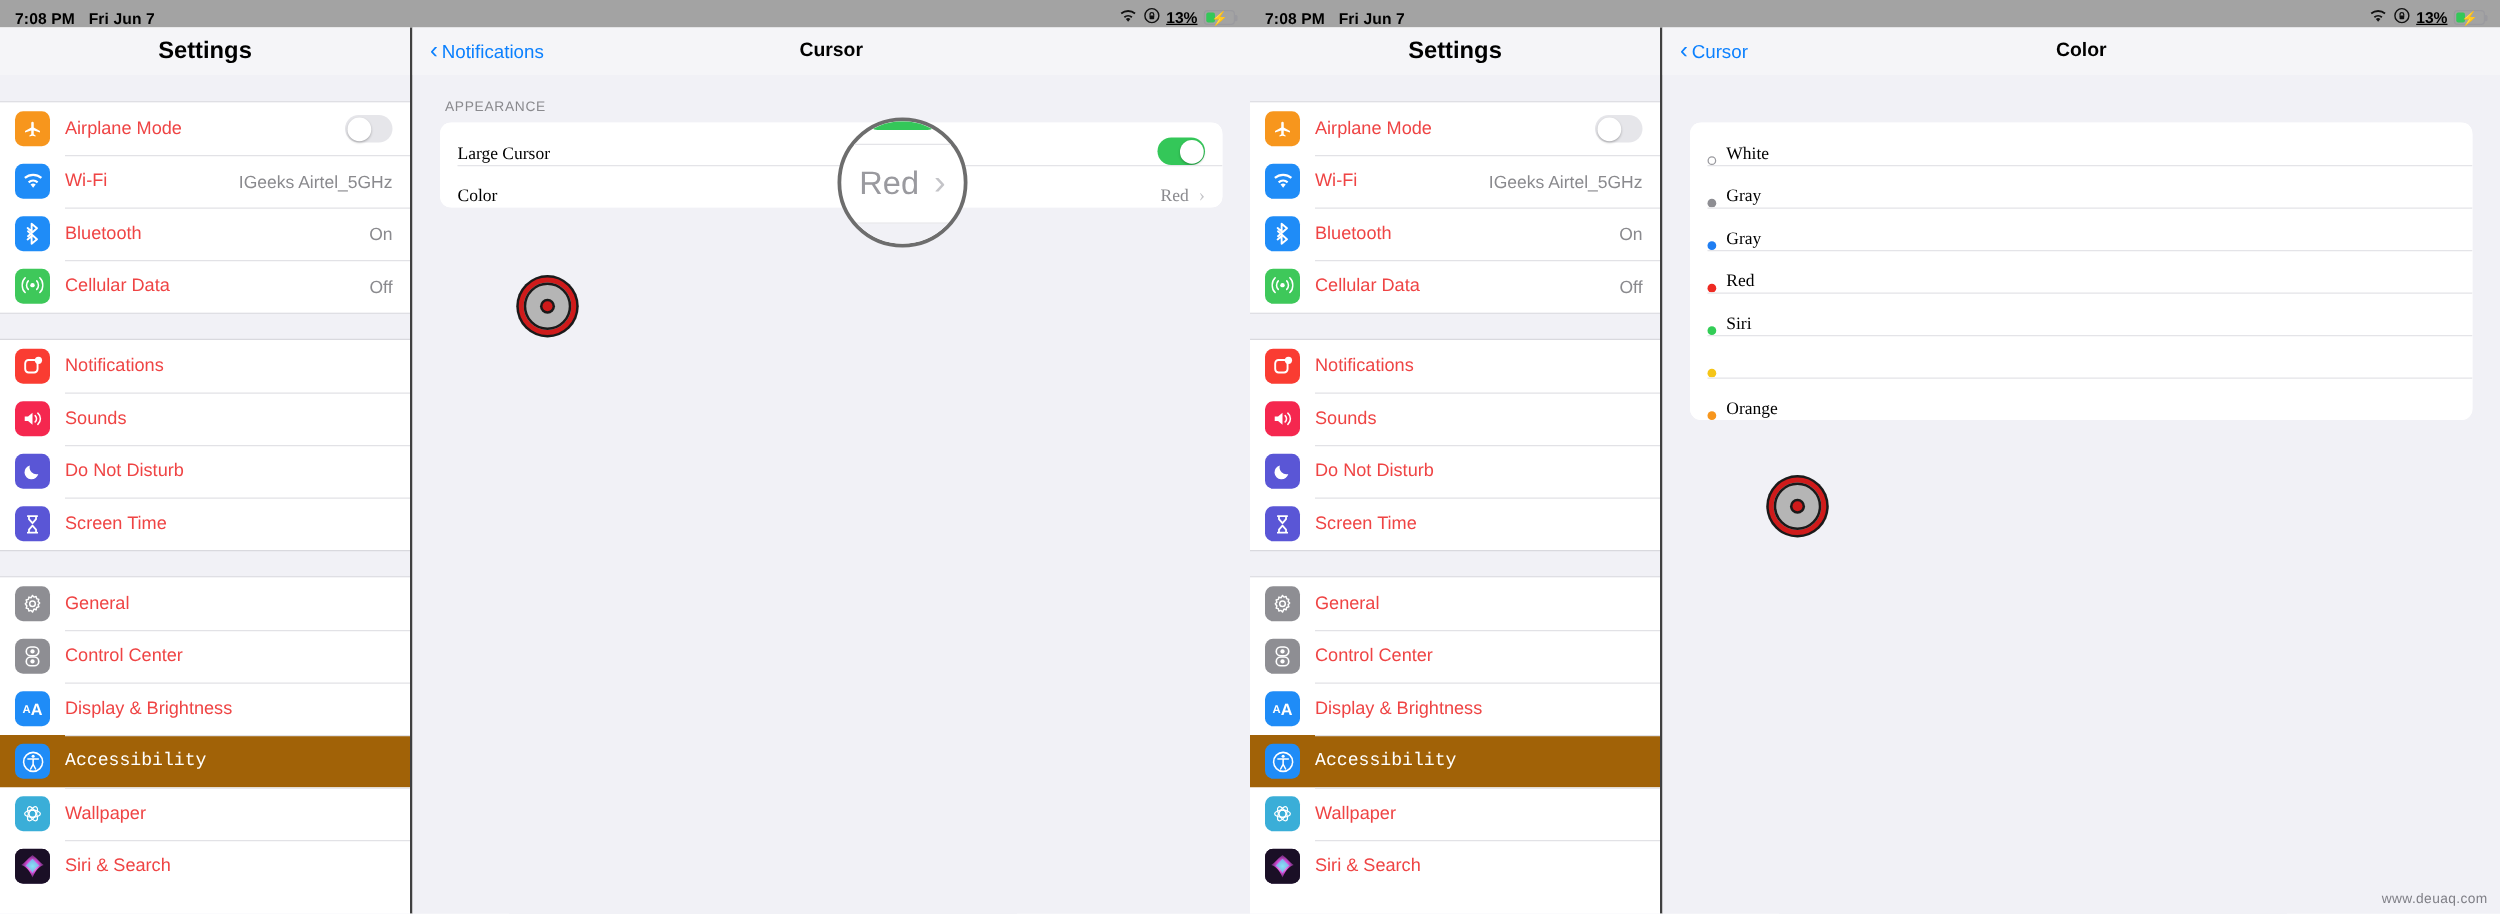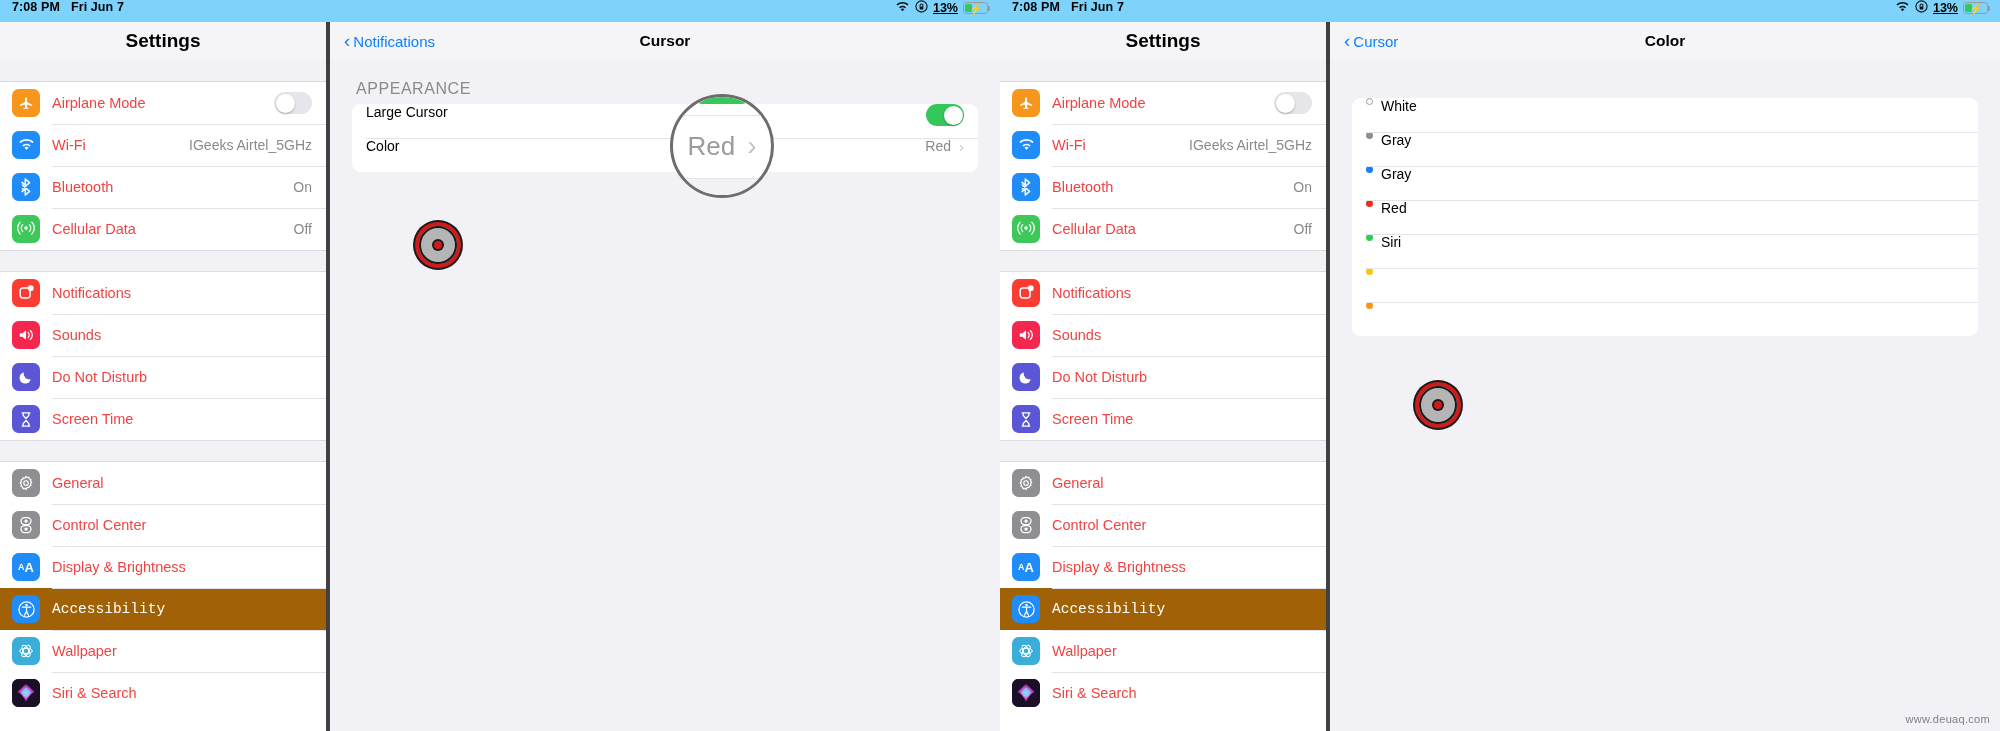--- a/index.html
+++ b/index.html
@@ -12,37 +12,37 @@
   .screen { position: relative; width: 2000px; height: 731px; display: flex; }
 
   
   .device { position: relative; height: 731px; display: flex; flex-direction: column;
             background: #f1f1f6; overflow: hidden; }
   .device.d1 { width: 1000px; }
   .device.d2 { width: 1000px; }
   .device-split { display: flex; flex: 1; min-height: 0; }
 
   
-  .statusbar { height: 22px; flex: 0 0 22px; display: flex; align-items: flex-start;
-               padding: 0 12px; font-size: 12.5px; color: #000; background: #7dd3fc; }
+  .statusbar { height: 22px; flex: 0 0 22px; display: flex; align-items: flex-end;
+               padding: 0 12px; font-size: 12.5px; color: #000; background: #a3a3a3; }
   .sb-left { display: flex; align-items: center; gap: 11px; font-weight: 600; letter-spacing: .1px;}
   .sb-spacer { flex: 1; }
   .sb-right { display: flex; align-items: center; gap: 5px; font-weight: 600; font-size: 12.5px; text-decoration: underline;}
   .sb-pct { font-weight: 600; }
 
   .batt { position: relative; width: 25px; height: 12px; border: 1.2px solid #9a9a9f;
           border-radius: 3.2px; display: inline-block; }
   .batt::after { content:""; position:absolute; right:-3.4px; top:3.4px; width:2px; height:4.4px;
                  background:#9a9a9f; border-radius:0 1.2px 1.2px 0; }
   .batt-fill { position:absolute; left:1.2px; top:1.2px; bottom:1.2px; width:7px;
                background:#34c759; border-radius:1.6px; }
   .batt-bolt { position:absolute; left:5px; top:-1px; font-size:11px; color:#000; line-height:14px; }
 
   
-  .sidebar { width: 330px; flex: 0 0 330px; background:#ffffff; border-right:4px solid #404040;
+  .sidebar { width: 330px; flex: 0 0 330px; background:#ffffff; border-right:2px solid #404040;
              display:flex; flex-direction:column; overflow:hidden; }
   .sb-title { height:38px; flex:0 0 38px; display:flex; align-items:center; justify-content:center;
               background:#f5f5f8; font-size:19px; font-weight:700; color:#000; }
   .sb-list { flex:1; overflow:hidden; background:#fff; }
   .sb-gap { height:22px; background:#f1f1f6; border-top:1px solid #d9d9de; border-bottom:1px solid #d9d9de;}
   .sb-gap.first { border-top:none; }
   .row { display:flex; align-items:center; height:42px; padding:0 14px 0 12px;
          position:relative; background:#fff; }
   .row + .row::before { content:""; position:absolute; left:52px; right:0; top:0; height:1px;
                         background:#e2e2e6; }
@@ -68,24 +68,24 @@
             position:relative; overflow:hidden; min-width:0; }
   .navbar { height:38px; flex:0 0 38px; display:flex; align-items:center; background:#f5f5f8;
             position:relative; padding:0 14px; }
   .back { display:flex; align-items:center; color:#0b80fe; font-size:15px; cursor:pointer; }
   .back .chev { font-size:19px; margin-right:3px; line-height:1; font-weight:400;
                 transform:translateY(-1px); }
   .nav-title { position:absolute; left:0; right:0; text-align:center; font-size:15.5px;
                font-weight:700; color:#000; pointer-events:none; }
   .detail-body { flex:1; position:relative; overflow:hidden; padding:0 22px; }
 
-  .group-header { font-size:16px; color:#8a8a8e; letter-spacing:.55px; padding:20px 4px 6px; }
+  .group-header { font-size:11px; color:#8a8a8e; letter-spacing:.55px; padding:20px 4px 6px; }
   .card { background:#fff; border-radius:9px; overflow:hidden; }
-  .card-row { display:flex; align-items:flex-start; height:34px; padding:0 14px; position:relative;
-              background:#fff; }
+  .card-row { display:flex; align-items:flex-end; height:34px; padding:0 14px; position:relative;
+              background:#fff;font-family:Liberation Serif, serif; }
   .card-row + .card-row::before { content:""; position:absolute; left:14px; right:0; top:0;
                                   height:1px; background:#e4e4e8; }
   .card-row .cr-label { font-size:14px; color:#000; flex:1; }
   .card-row .cr-value { font-size:14px; color:#8a8a8e; margin-right:8px; }
   .card-row .cr-chev { color:#c4c4c8; font-size:15px; }
   .dot { width:7px; height:7px; border-radius:50%; margin-right:8px; flex:0 0 7px; }
   .dot.hollow { background:#fff; border:1px solid #9a9a9f; width:7px; height:7px; }
 
   
   .at-cursor { position:absolute; width:46px; height:46px; border-radius:50%;
@@ -565,20 +565,21 @@
             </div>
             <div class="card-row">
               <span class="dot" style="background:#32cd56"></span>
               <span class="cr-label">Siri</span>
             </div>
             <div class="card-row">
               <span class="dot" style="background:#f5c518"></span>
             </div>
             <div class="card-row">
               <span class="dot" style="background:#f7961d"></span>
+              <span class="cr-label">Orange</span>
             </div>
           </div>
         </div>
 
         <div class="at-cursor" style="left:85px; top:360px;"></div>
       </div>
     </div>
 
     <div class="watermark">www.deuaq.com</div>
   </div>

